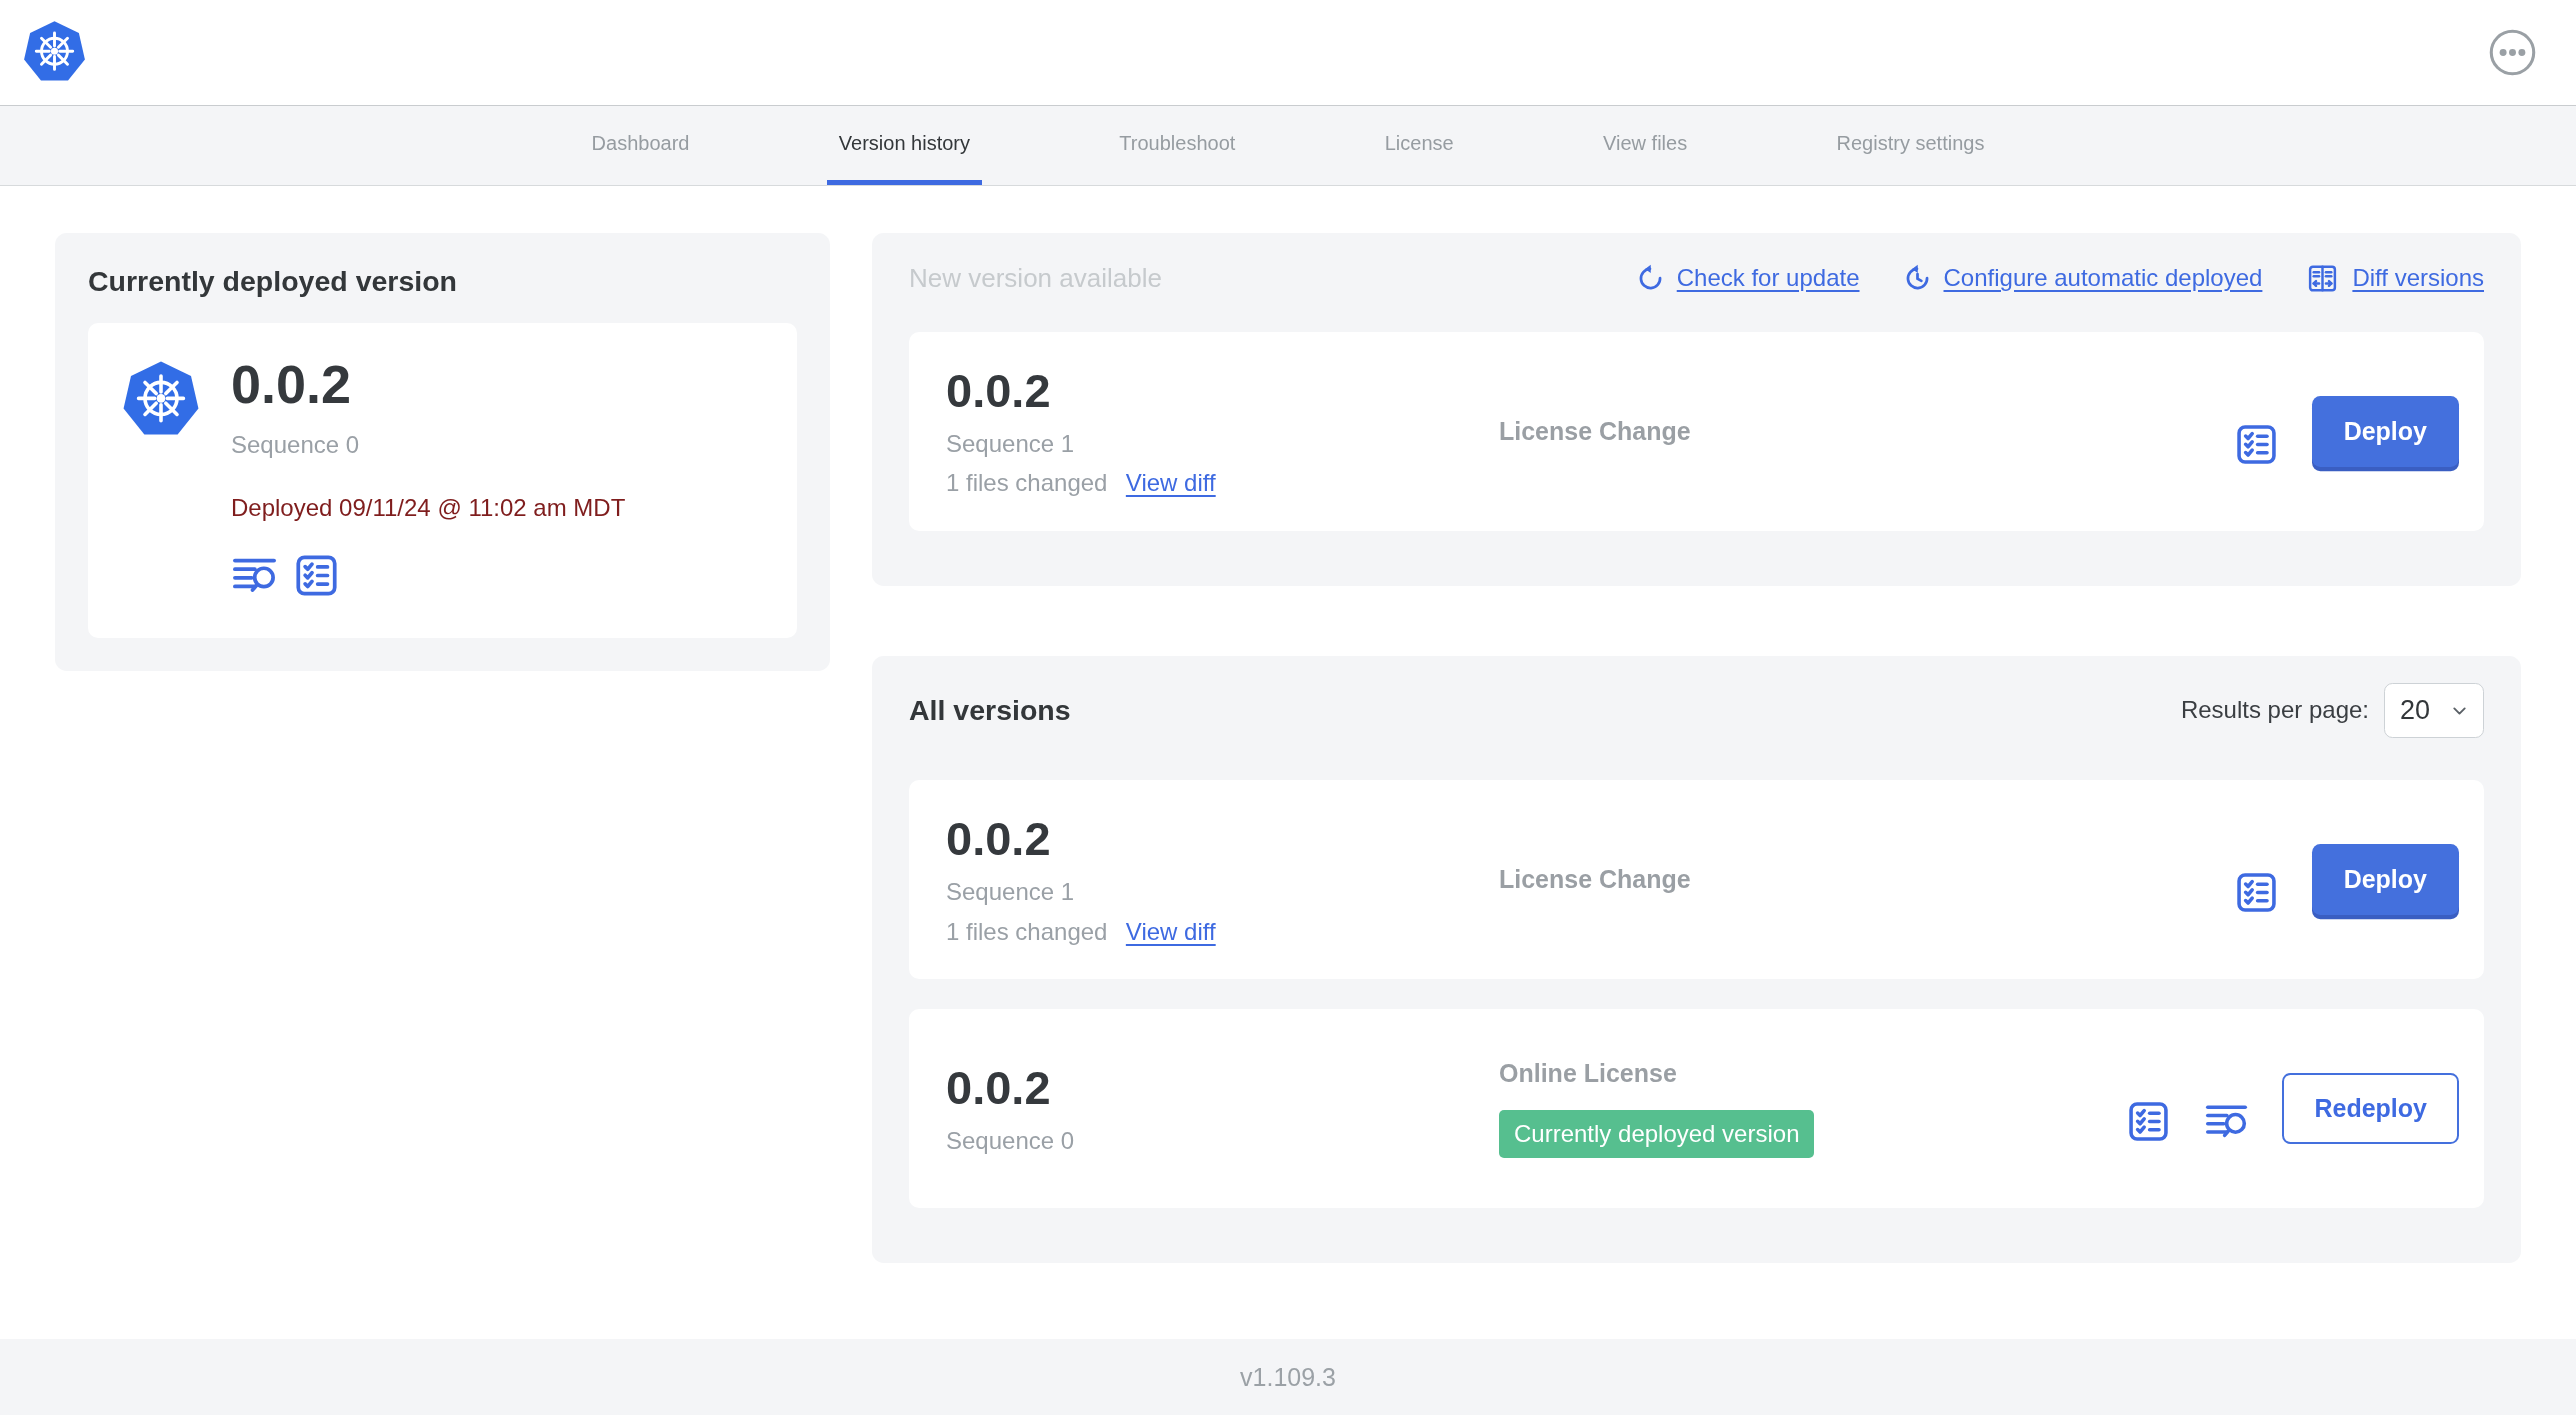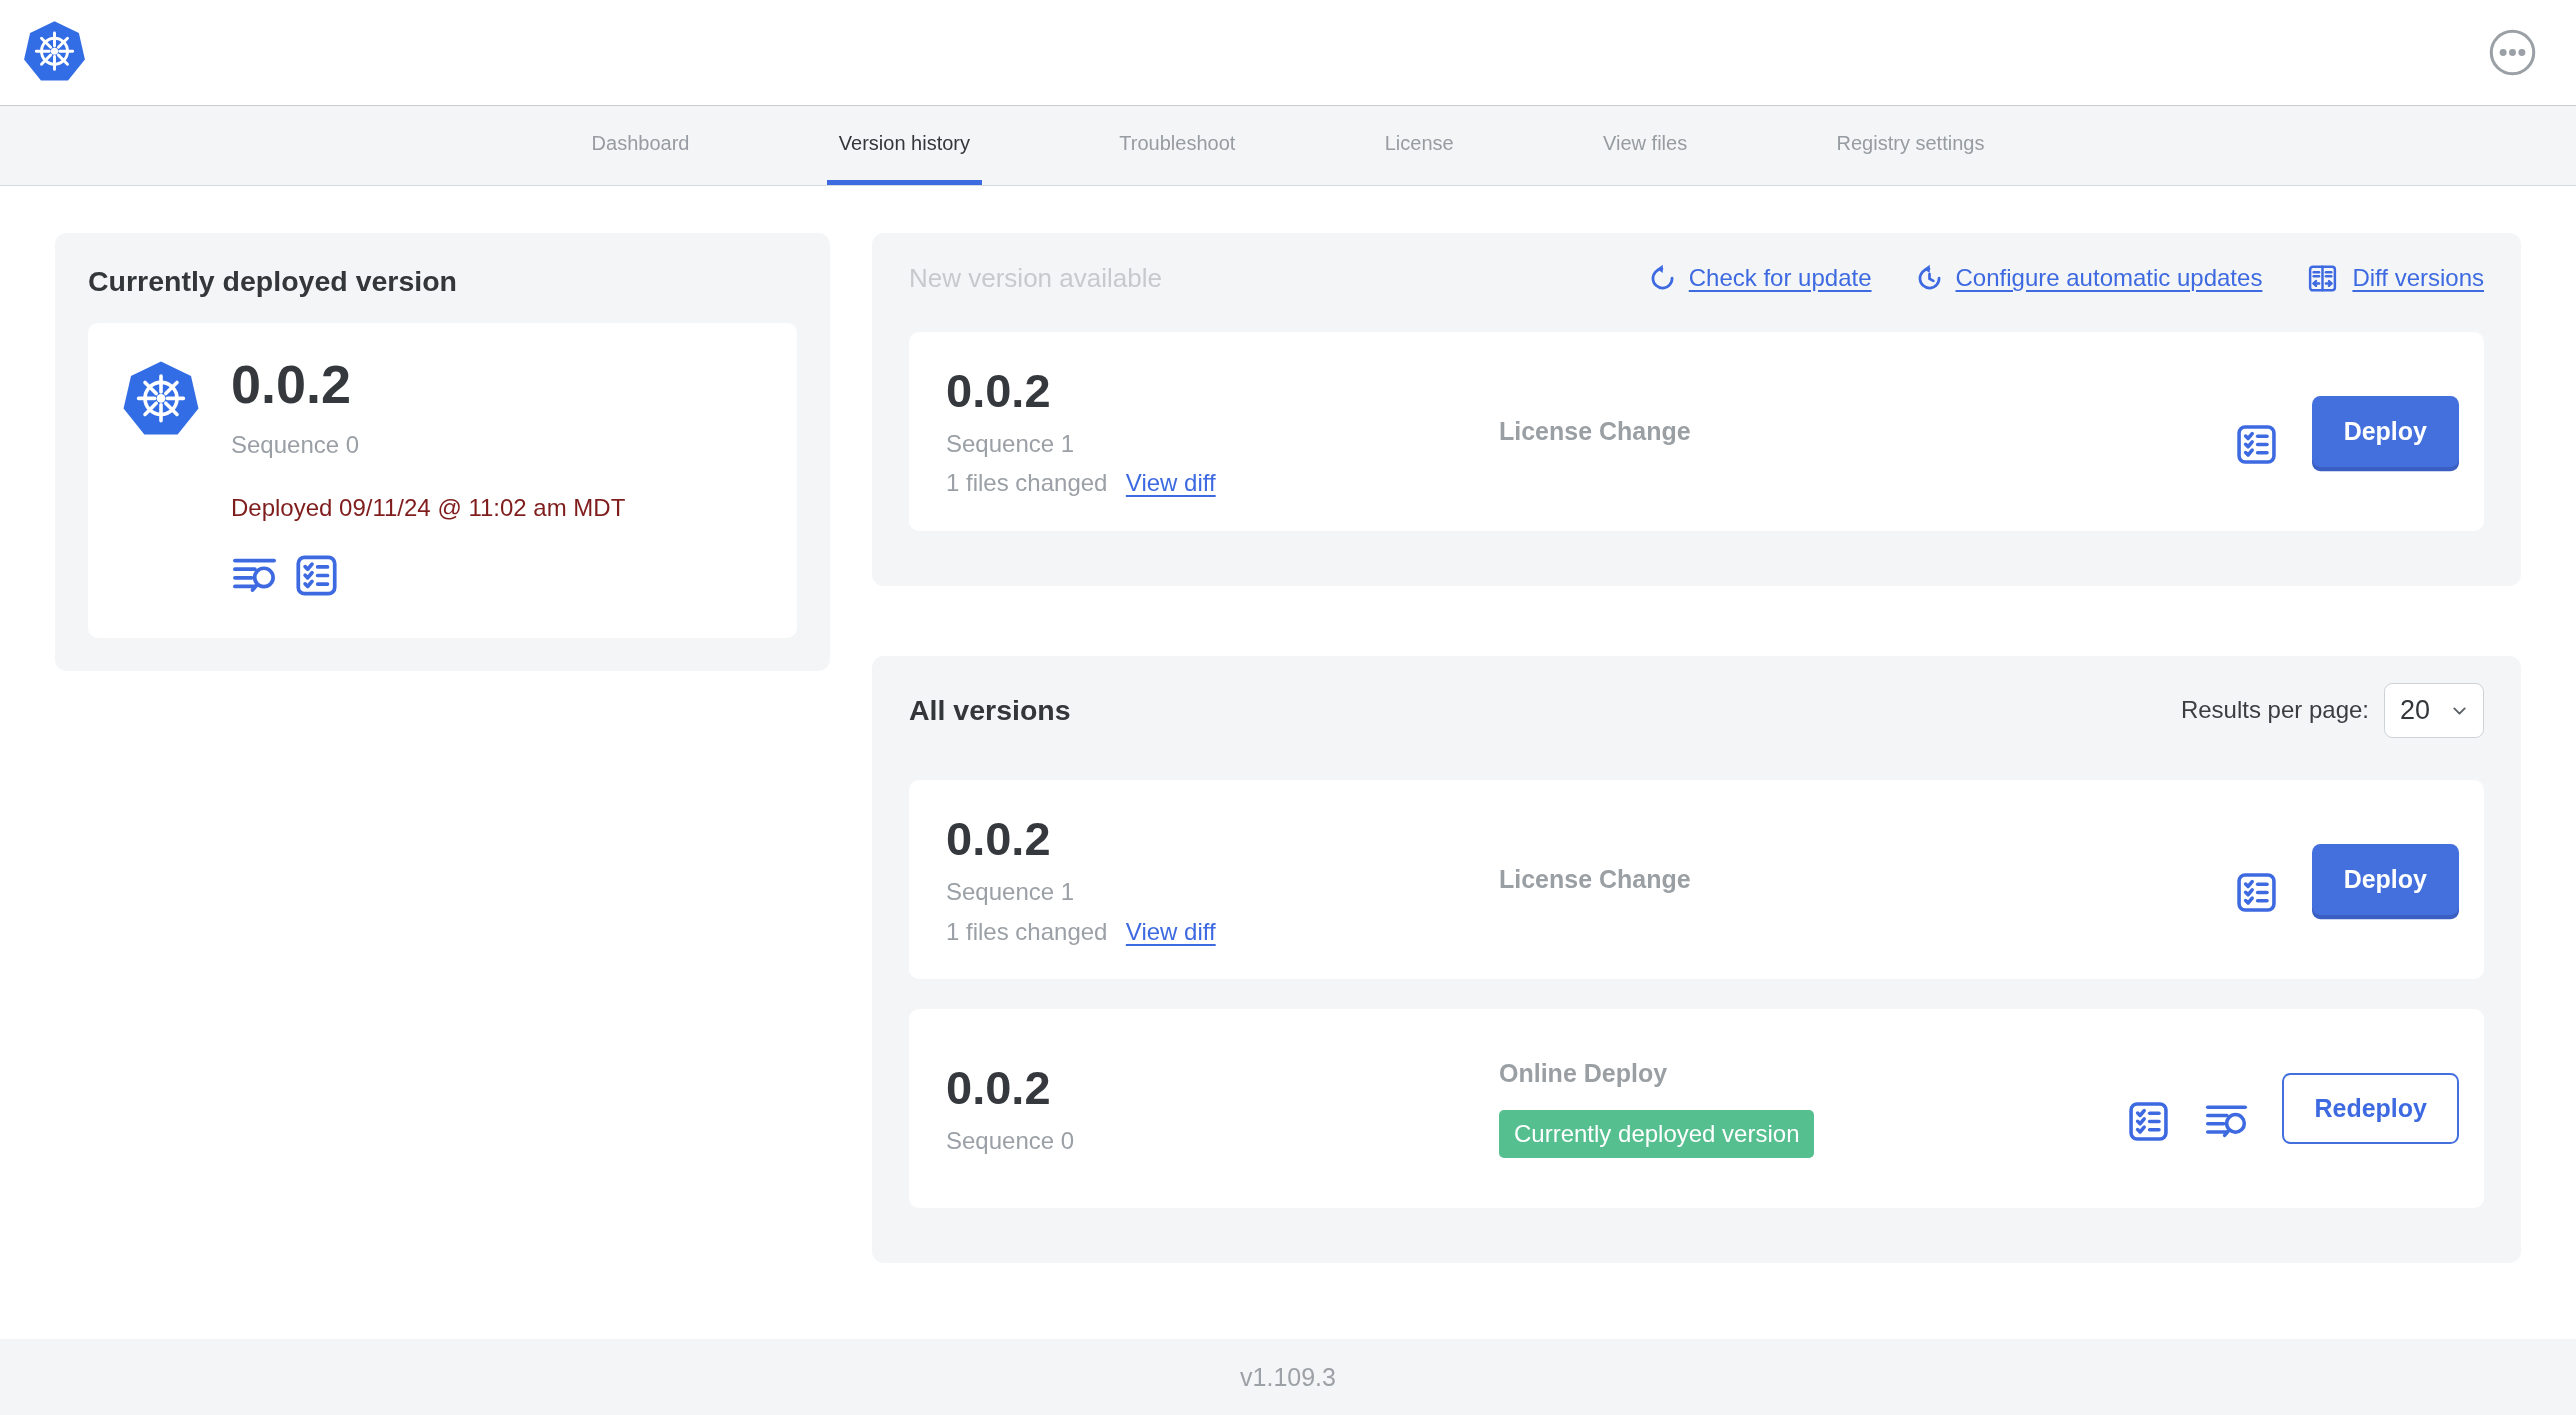--- a/index.html
+++ b/index.html
@@ -297,21 +297,21 @@
                 </svg>
             </span>
             <span class="link-label">Check for update</span>
           </span>
           <span class="action-link">
             <span class="link-icon">
               <svg viewBox="0 0 24 24">
                   <use href="#icon-auto-update"></use>
                 </svg>
             </span>
-            <span class="link-label">Configure automatic updates</span>
+            <span class="link-label">Configure automatic deployed</span>
           </span>
           <span class="action-link">
             <span class="link-icon wide">
               <svg viewBox="0 0 24 24">
                   <use href="#icon-diff"></use>
                 </svg>
             </span>
             <span class="link-label">Diff versions</span>
           </span>
         </div>
@@ -381,21 +381,21 @@
             <button class="primary-btn">Deploy</button>
           </div>
         </div>
 
         <div class="version-row">
           <div class="vr-left">
             <div class="vr-version">0.0.2</div>
             <div class="vr-seq">Sequence 0</div>
           </div>
           <div class="vr-mid">
-            <span class="vr-source">Online Deploy</span>
+            <span class="vr-source">Online License</span>
             <span class="deployed-badge">Currently deployed version</span>
           </div>
           <div class="vr-right">
             <span class="row-icon-btn">
               <svg viewBox="0 0 24 24">
                   <use href="#icon-checklist"></use>
                 </svg>
             </span>
             <span class="row-icon-btn">
               <svg viewBox="0 0 24 24">

